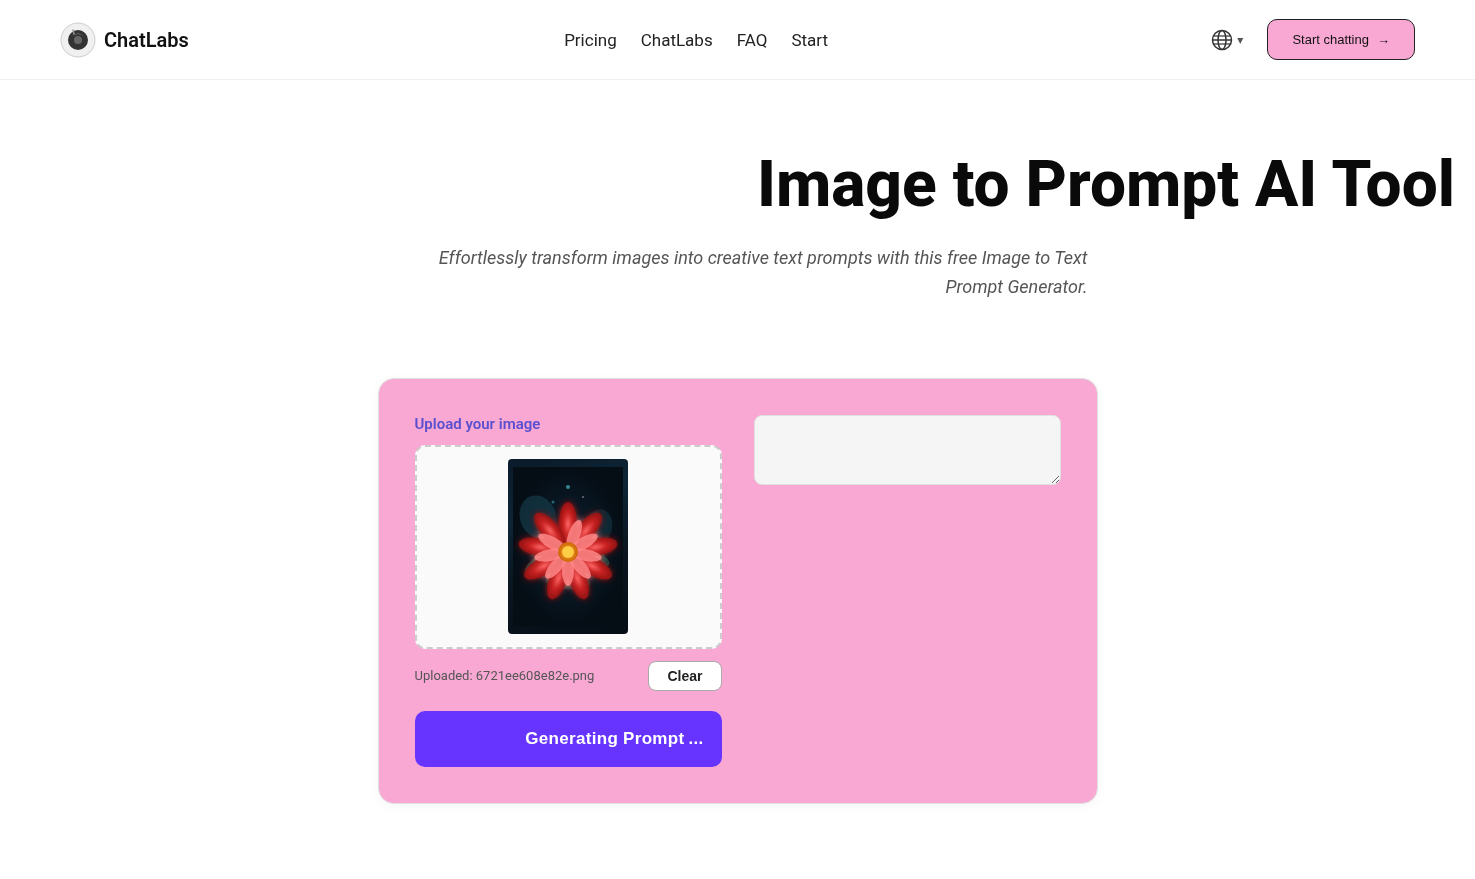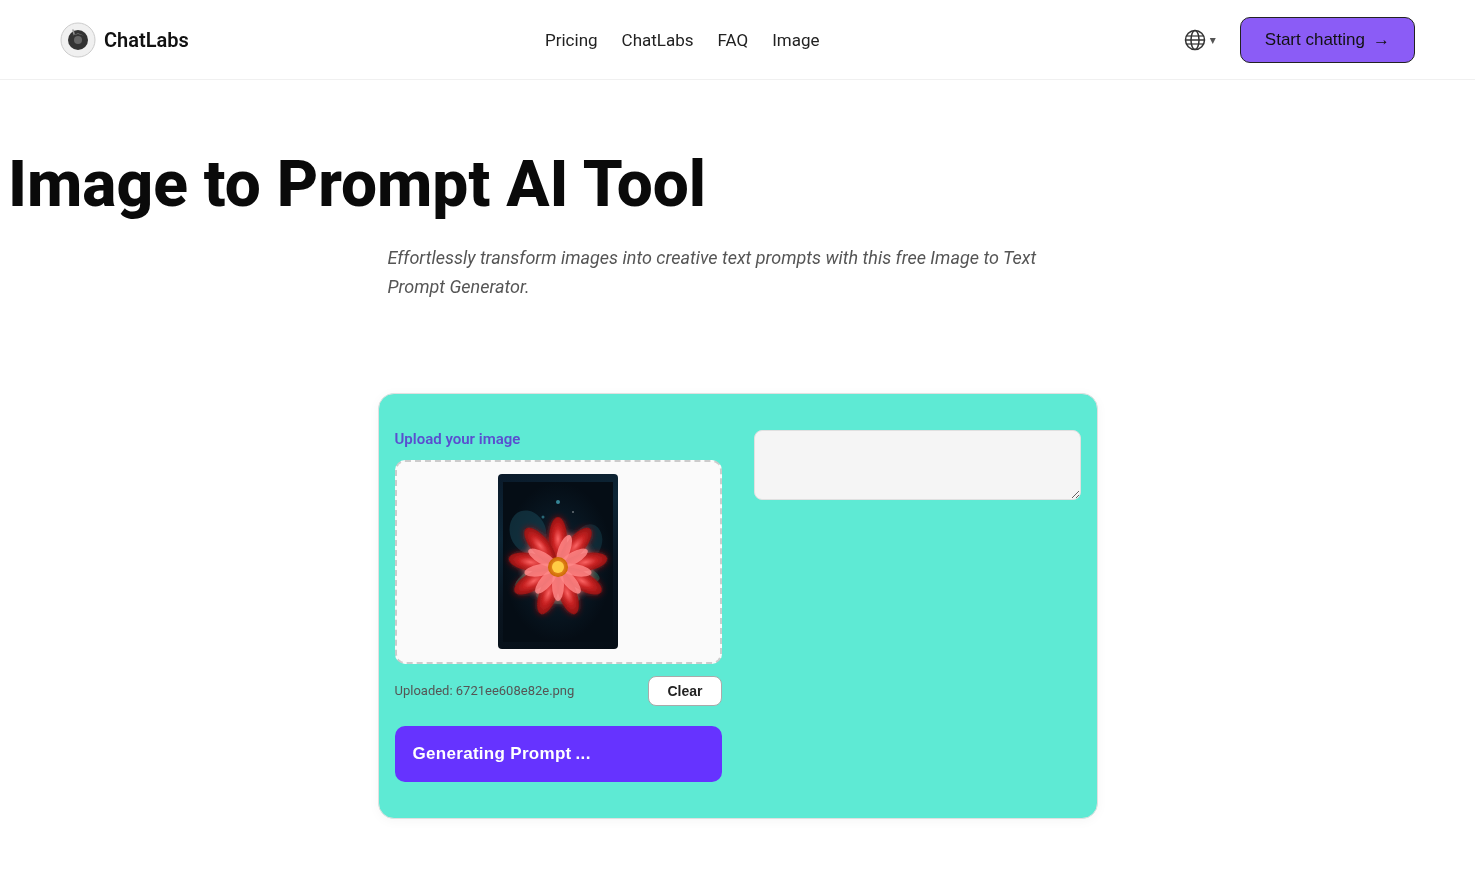--- a/index.html
+++ b/index.html
@@ -81,31 +81,31 @@
       color: #555;
     }
 
     .start-chatting-btn {
       display: flex;
       align-items: flex-end;
       gap: 8px;
       padding: 12px 24px;
       border: 1.5px solid #222;
       border-radius: 10px;
-      background: #8b5cf6;
-      font-size: 17px;
+      background: #f9a8d4;
+      font-size: 13px;
       font-weight: 500;
       cursor: pointer;
       color: #111;
     }
 
     
     .hero {
-      text-align: left;
-      padding: 70px 8px 40px;
+      text-align: right;
+      padding: 70px 20px 40px;
     }
 
     .hero-title {
       font-size: 64px;
       font-weight: 800;
       color: #0a0a0a;
       line-height: 1.1;
       margin-bottom: 24px;
     }
 
@@ -114,25 +114,25 @@
       color: #555;
       line-height: 1.6;
       max-width: 700px;
       margin: 0 auto;
       font-style: italic;
     }
 
     
     .tool-card {
       max-width: 720px;
-      margin: 51px auto 0;
+      margin: 36px auto 0;
       border: 1px solid #e0e0e0;
       border-radius: 16px;
-      padding: 36px 16px 36px;
-      background: #5eead4;
+      padding: 36px 36px 36px;
+      background: #f9a8d4;
       box-shadow: 0 2px 12px rgba(0,0,0,0.04);
     }
 
     .tool-card-inner {
       display: flex;
       gap: 32px;
     }
 
     .upload-section {
       flex: 1;
@@ -222,21 +222,21 @@
       width: 100%;
       margin-top: 20px;
       padding: 18px;
       background: #6633ff;
       color: #fff;
       border: none;
       border-radius: 10px;
       font-size: 17px;
       font-weight: 600;
       cursor: pointer;
-      text-align: left;
+      text-align: right;
       letter-spacing: 0.3px;
     }
 
     .generating-dots {
       display: inline-block;
       margin-left: 4px;
     }
 
     .generated-textarea {
       width: 100%;
@@ -277,21 +277,21 @@
       <circle cx="18" cy="18" r="4" fill="#666"></circle>
       <path d="M14 12 L13 8" stroke="#999" stroke-width="1.5" stroke-linecap="round"></path>
     </svg>
     <span class="logo-text">ChatLabs</span>
   </div>
 
   <nav>
     <a class="nav-link">Pricing</a>
     <a class="nav-link">ChatLabs</a>
     <a class="nav-link">FAQ</a>
-    <a class="nav-link">Image</a>
+    <a class="nav-link">Start</a>
   </nav>
 
   <div class="header-right">
     <div class="lang-selector">
       <svg width="22" height="22" viewBox="0 0 22 22" fill="none" xmlns="http://www.w3.org/2000/svg">
         <circle cx="11" cy="11" r="9.5" stroke="#333" stroke-width="1.5"></circle>
         <ellipse cx="11" cy="11" rx="4" ry="9.5" stroke="#333" stroke-width="1.5"></ellipse>
         <line x1="1.5" y1="11" x2="20.5" y2="11" stroke="#333" stroke-width="1.5"></line>
         <line x1="2.5" y1="7" x2="19.5" y2="7" stroke="#333" stroke-width="1.2"></line>
         <line x1="2.5" y1="15" x2="19.5" y2="15" stroke="#333" stroke-width="1.2"></line>

